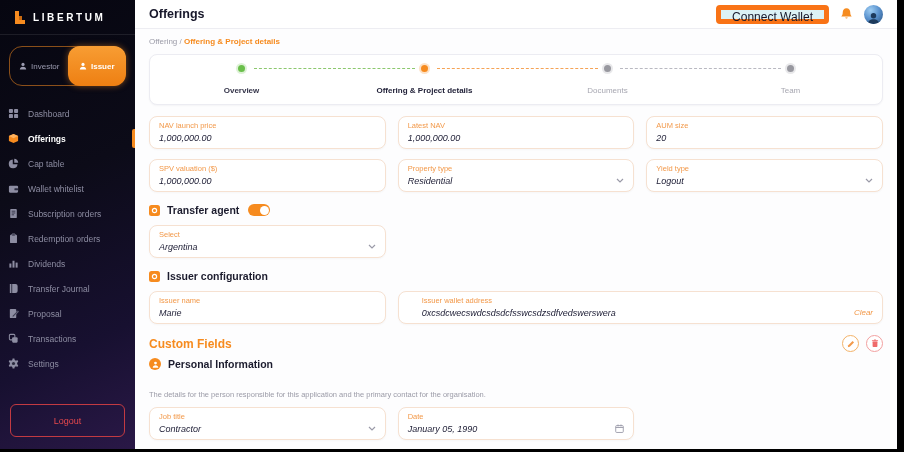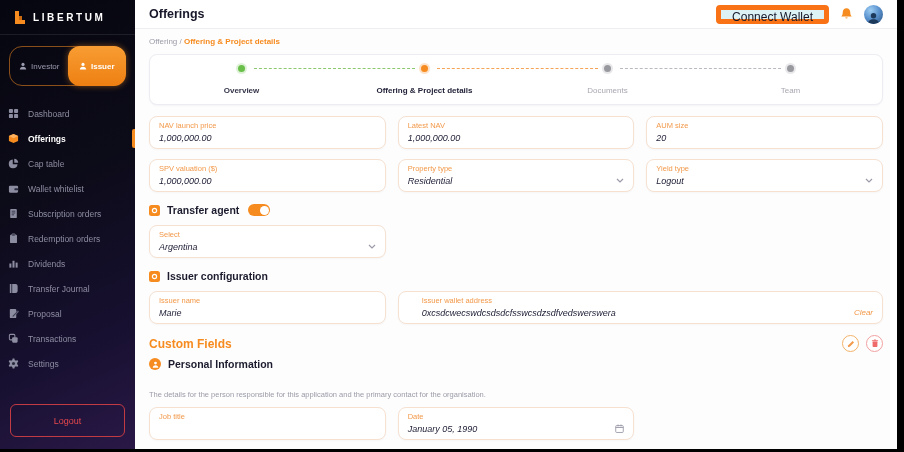--- a/index.html
+++ b/index.html
@@ -423,20 +423,28 @@
               <path d="M1 9.5c0-2.3 1.8-3.6 4-3.6s4 1.3 4 3.6z"></path>
             </svg>
           </span>
         <span class="section-title">Personal Information</span>
       </div>
       <div class="pi-desc">The details for the person responsible for this application and the primary contact for the organisation.</div>
 
       <div class="grid3">
         <div class="field">
           <div class="field-label">Job title</div>
+          <div class="field-value">
+              <span>Contractor</span>
+            <span class="chev">
+                <svg width="8" height="5" viewBox="0 0 8 5" fill="none" stroke="currentColor" stroke-width="1.2">
+                  <path d="M1 1l3 3 3-3"></path>
+                </svg>
+              </span>
+          </div>
         </div>
         <div class="field">
           <div class="field-label">Date</div>
           <div class="field-value">
               <span>January 05, 1990</span>
             <span class="cal-icon">
                 <svg width="9" height="9" viewBox="0 0 10 10" fill="currentColor">
                   <rect x="0.8" y="1.8" width="8.4" height="7.6" rx="1" fill="none" stroke="currentColor" stroke-width="1"></rect>
                   <rect x="0.8" y="3.4" width="8.4" height="1"></rect>
                   <rect x="2.8" y="0.6" width="1.1" height="2"></rect>

